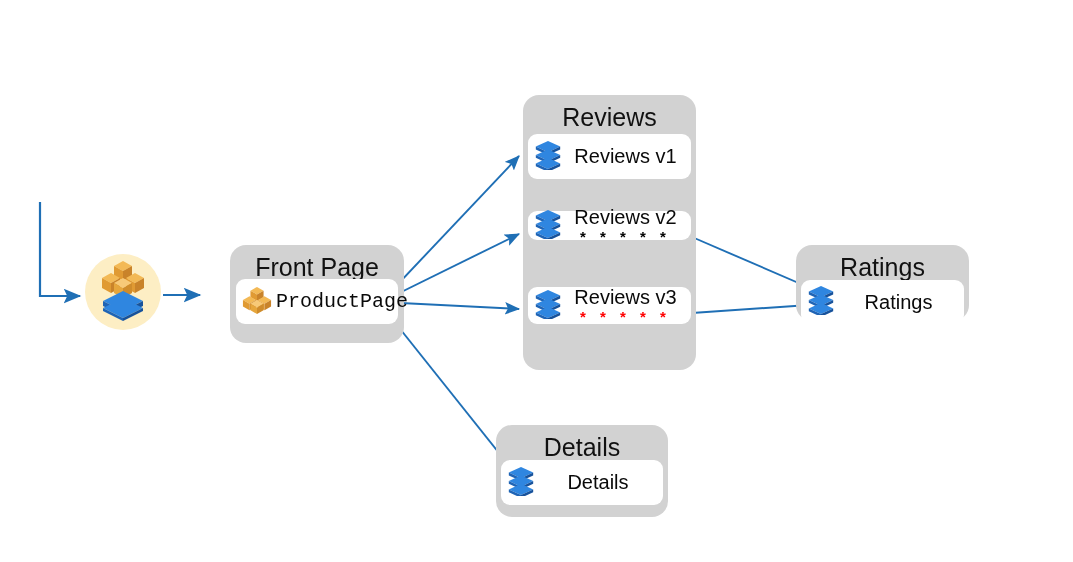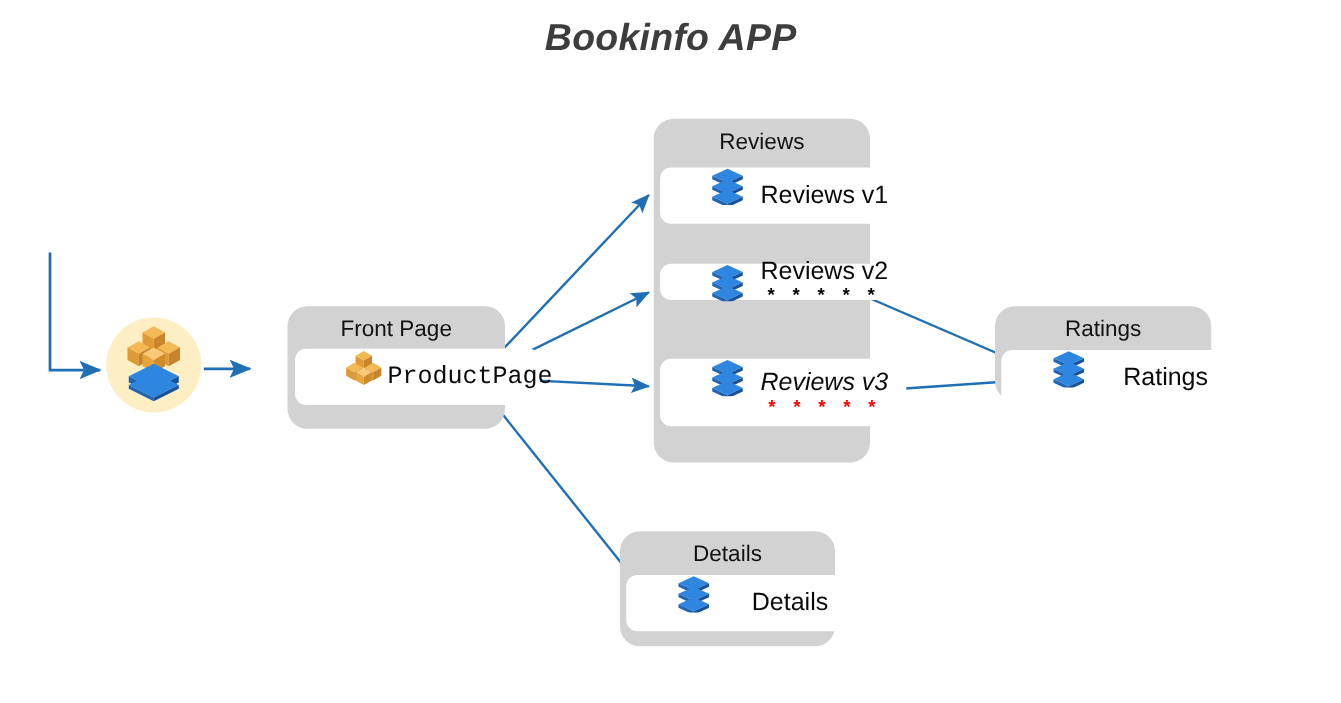--- a/index.html
+++ b/index.html
@@ -47,32 +47,32 @@
     position: absolute;
     background: #d2d2d2;
     border-radius: 16px;
   }
   .group-title {
     position: absolute;
     left: 0;
     top: 8px;
     width: 100%;
     text-align: center;
-    font-size: 18px;
+    font-size: 25px;
     color: #111111;
     white-space: nowrap;
   }
 
   
   .card {
     position: absolute;
     background: #ffffff;
     border-radius: 9px;
     display: flex;
-    padding-left: 34px;
+    align-items: center;
   }
   .card-icon {
     flex: 0 0 auto;
     width: 34px;
     height: 34px;
     margin-left: 6px;
   }
   .card-body {
     flex: 1 1 auto;
     display: flex;
@@ -110,21 +110,20 @@
     display: flex;
     align-items: center;
     justify-content: center;
   }
 </style>
 </head>
 <body>
 
 <div id="canvas">
 
-  <div id="page-title">Bookinfo APP</div>
 
   <svg id="edges" viewBox="0 0 1073 562" xmlns="http://www.w3.org/2000/svg">
     <defs>
       <marker id="ah" markerWidth="9" markerHeight="9" refX="7.4" refY="3.3" orient="auto" markerUnits="strokeWidth">
         <path d="M0,0 L8,3.3 L0,6.6 L1.6,3.3 z" fill="#1f6fb5"></path>
       </marker>
     </defs>
 
     <path d="M40,202 L40,296 L80,296" fill="none" stroke="#1f6fb5" stroke-width="2.2" marker-end="url(#ah)"></path>
 
@@ -234,21 +233,21 @@
           <polygon points="1,25 14,31 14,34 1,28" fill="#1f64b5"></polygon>
           <polygon points="14,31 27,25 27,28 14,34" fill="#17529b"></polygon>
         </svg>
       </span>
       <span class="card-body">
         <span class="card-label">Reviews v2</span>
         <span class="stars black">* * * * *</span>
       </span>
     </div>
 
-    <div class="card" style="left:5px; top:192px; width:163px; height:54px;font-style:italic;">
+    <div class="card" style="left:5px; top:192px; width:163px; height:37px;">
       <span class="card-icon">
         <svg width="28" height="30" viewBox="0 0 28 32" xmlns="http://www.w3.org/2000/svg">
           <polygon points="14,1 27,7 14,13 1,7" fill="#2f86e0"></polygon>
           <polygon points="1,7 14,13 14,16 1,10" fill="#1f64b5"></polygon>
           <polygon points="14,13 27,7 27,10 14,16" fill="#17529b"></polygon>
           <polygon points="14,10 27,16 14,22 1,16" fill="#2f86e0"></polygon>
           <polygon points="1,16 14,22 14,25 1,19" fill="#1f64b5"></polygon>
           <polygon points="14,22 27,16 27,19 14,25" fill="#17529b"></polygon>
           <polygon points="14,19 27,25 14,31 1,25" fill="#2f86e0"></polygon>
           <polygon points="1,25 14,31 14,34 1,28" fill="#1f64b5"></polygon>

